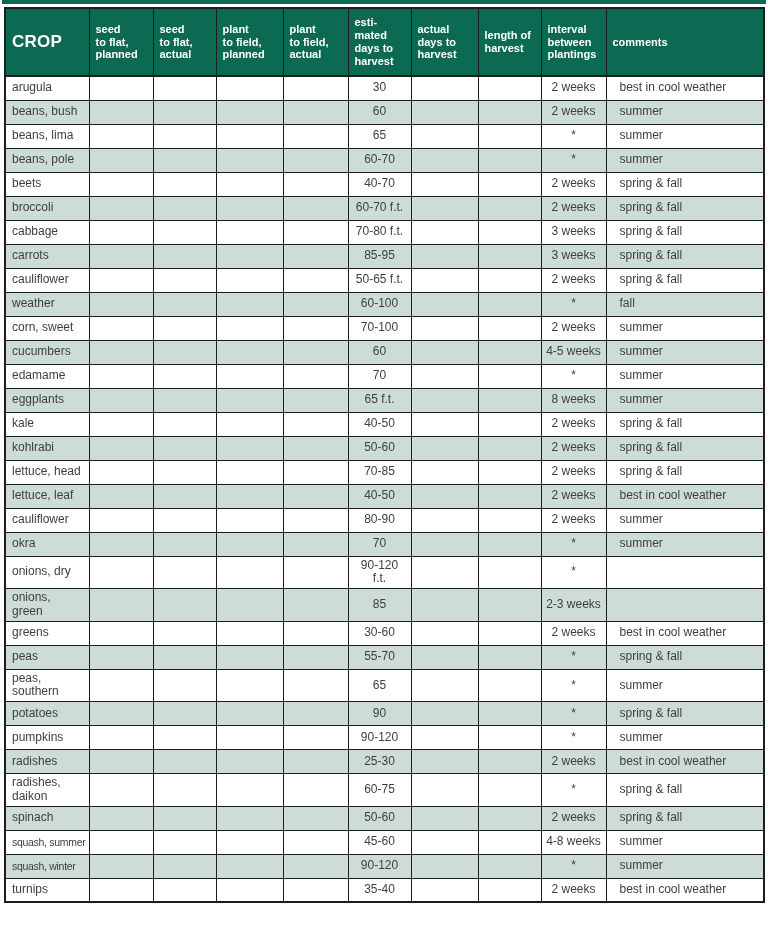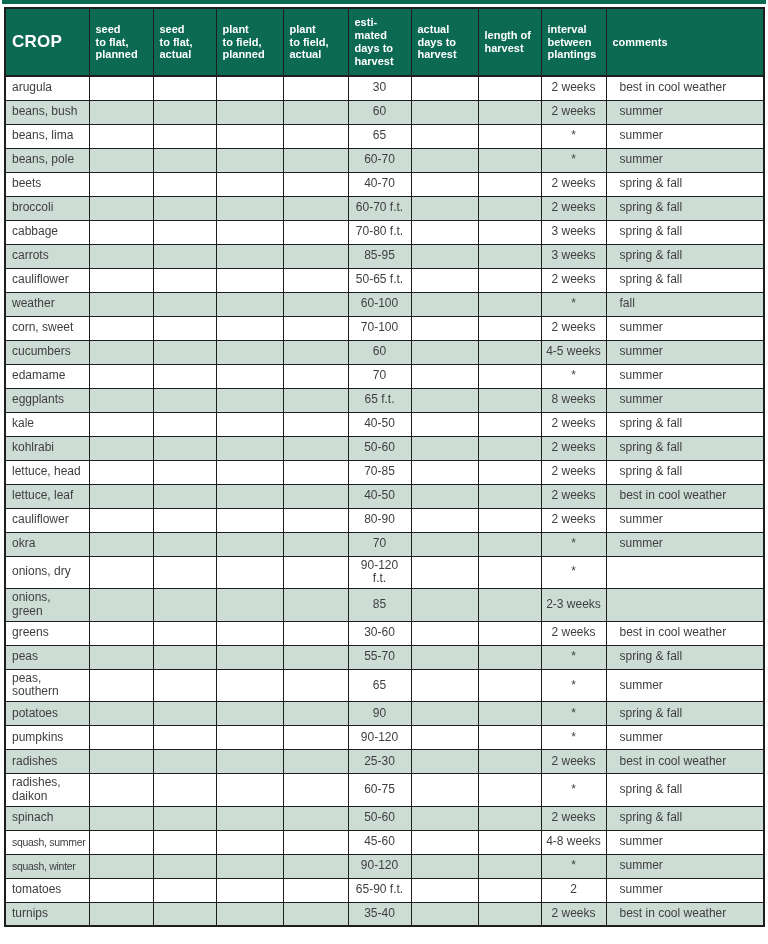--- a/index.html
+++ b/index.html
@@ -476,32 +476,20 @@
         <td class="col-seed_to_flat_actual"></td>
         <td class="col-plant_to_field_planned"></td>
         <td class="col-plant_to_field_actual"></td>
         <td class="col-estimated_days_to_harvest">90-120</td>
         <td class="col-actual_days_to_harvest"></td>
         <td class="col-length_of_harvest"></td>
         <td class="col-interval_between_plantings">*</td>
         <td class="col-comments">summer</td>
       </tr>
       <tr>
-        <td class="col-crop">tomatoes</td>
-        <td class="col-seed_to_flat_planned"></td>
-        <td class="col-seed_to_flat_actual"></td>
-        <td class="col-plant_to_field_planned"></td>
-        <td class="col-plant_to_field_actual"></td>
-        <td class="col-estimated_days_to_harvest">65-90 f.t.</td>
-        <td class="col-actual_days_to_harvest"></td>
-        <td class="col-length_of_harvest"></td>
-        <td class="col-interval_between_plantings">2</td>
-        <td class="col-comments">summer</td>
-      </tr>
-      <tr>
         <td class="col-crop">turnips</td>
         <td class="col-seed_to_flat_planned"></td>
         <td class="col-seed_to_flat_actual"></td>
         <td class="col-plant_to_field_planned"></td>
         <td class="col-plant_to_field_actual"></td>
         <td class="col-estimated_days_to_harvest">35-40</td>
         <td class="col-actual_days_to_harvest"></td>
         <td class="col-length_of_harvest"></td>
         <td class="col-interval_between_plantings">2 weeks</td>
         <td class="col-comments">best in cool weather</td>

